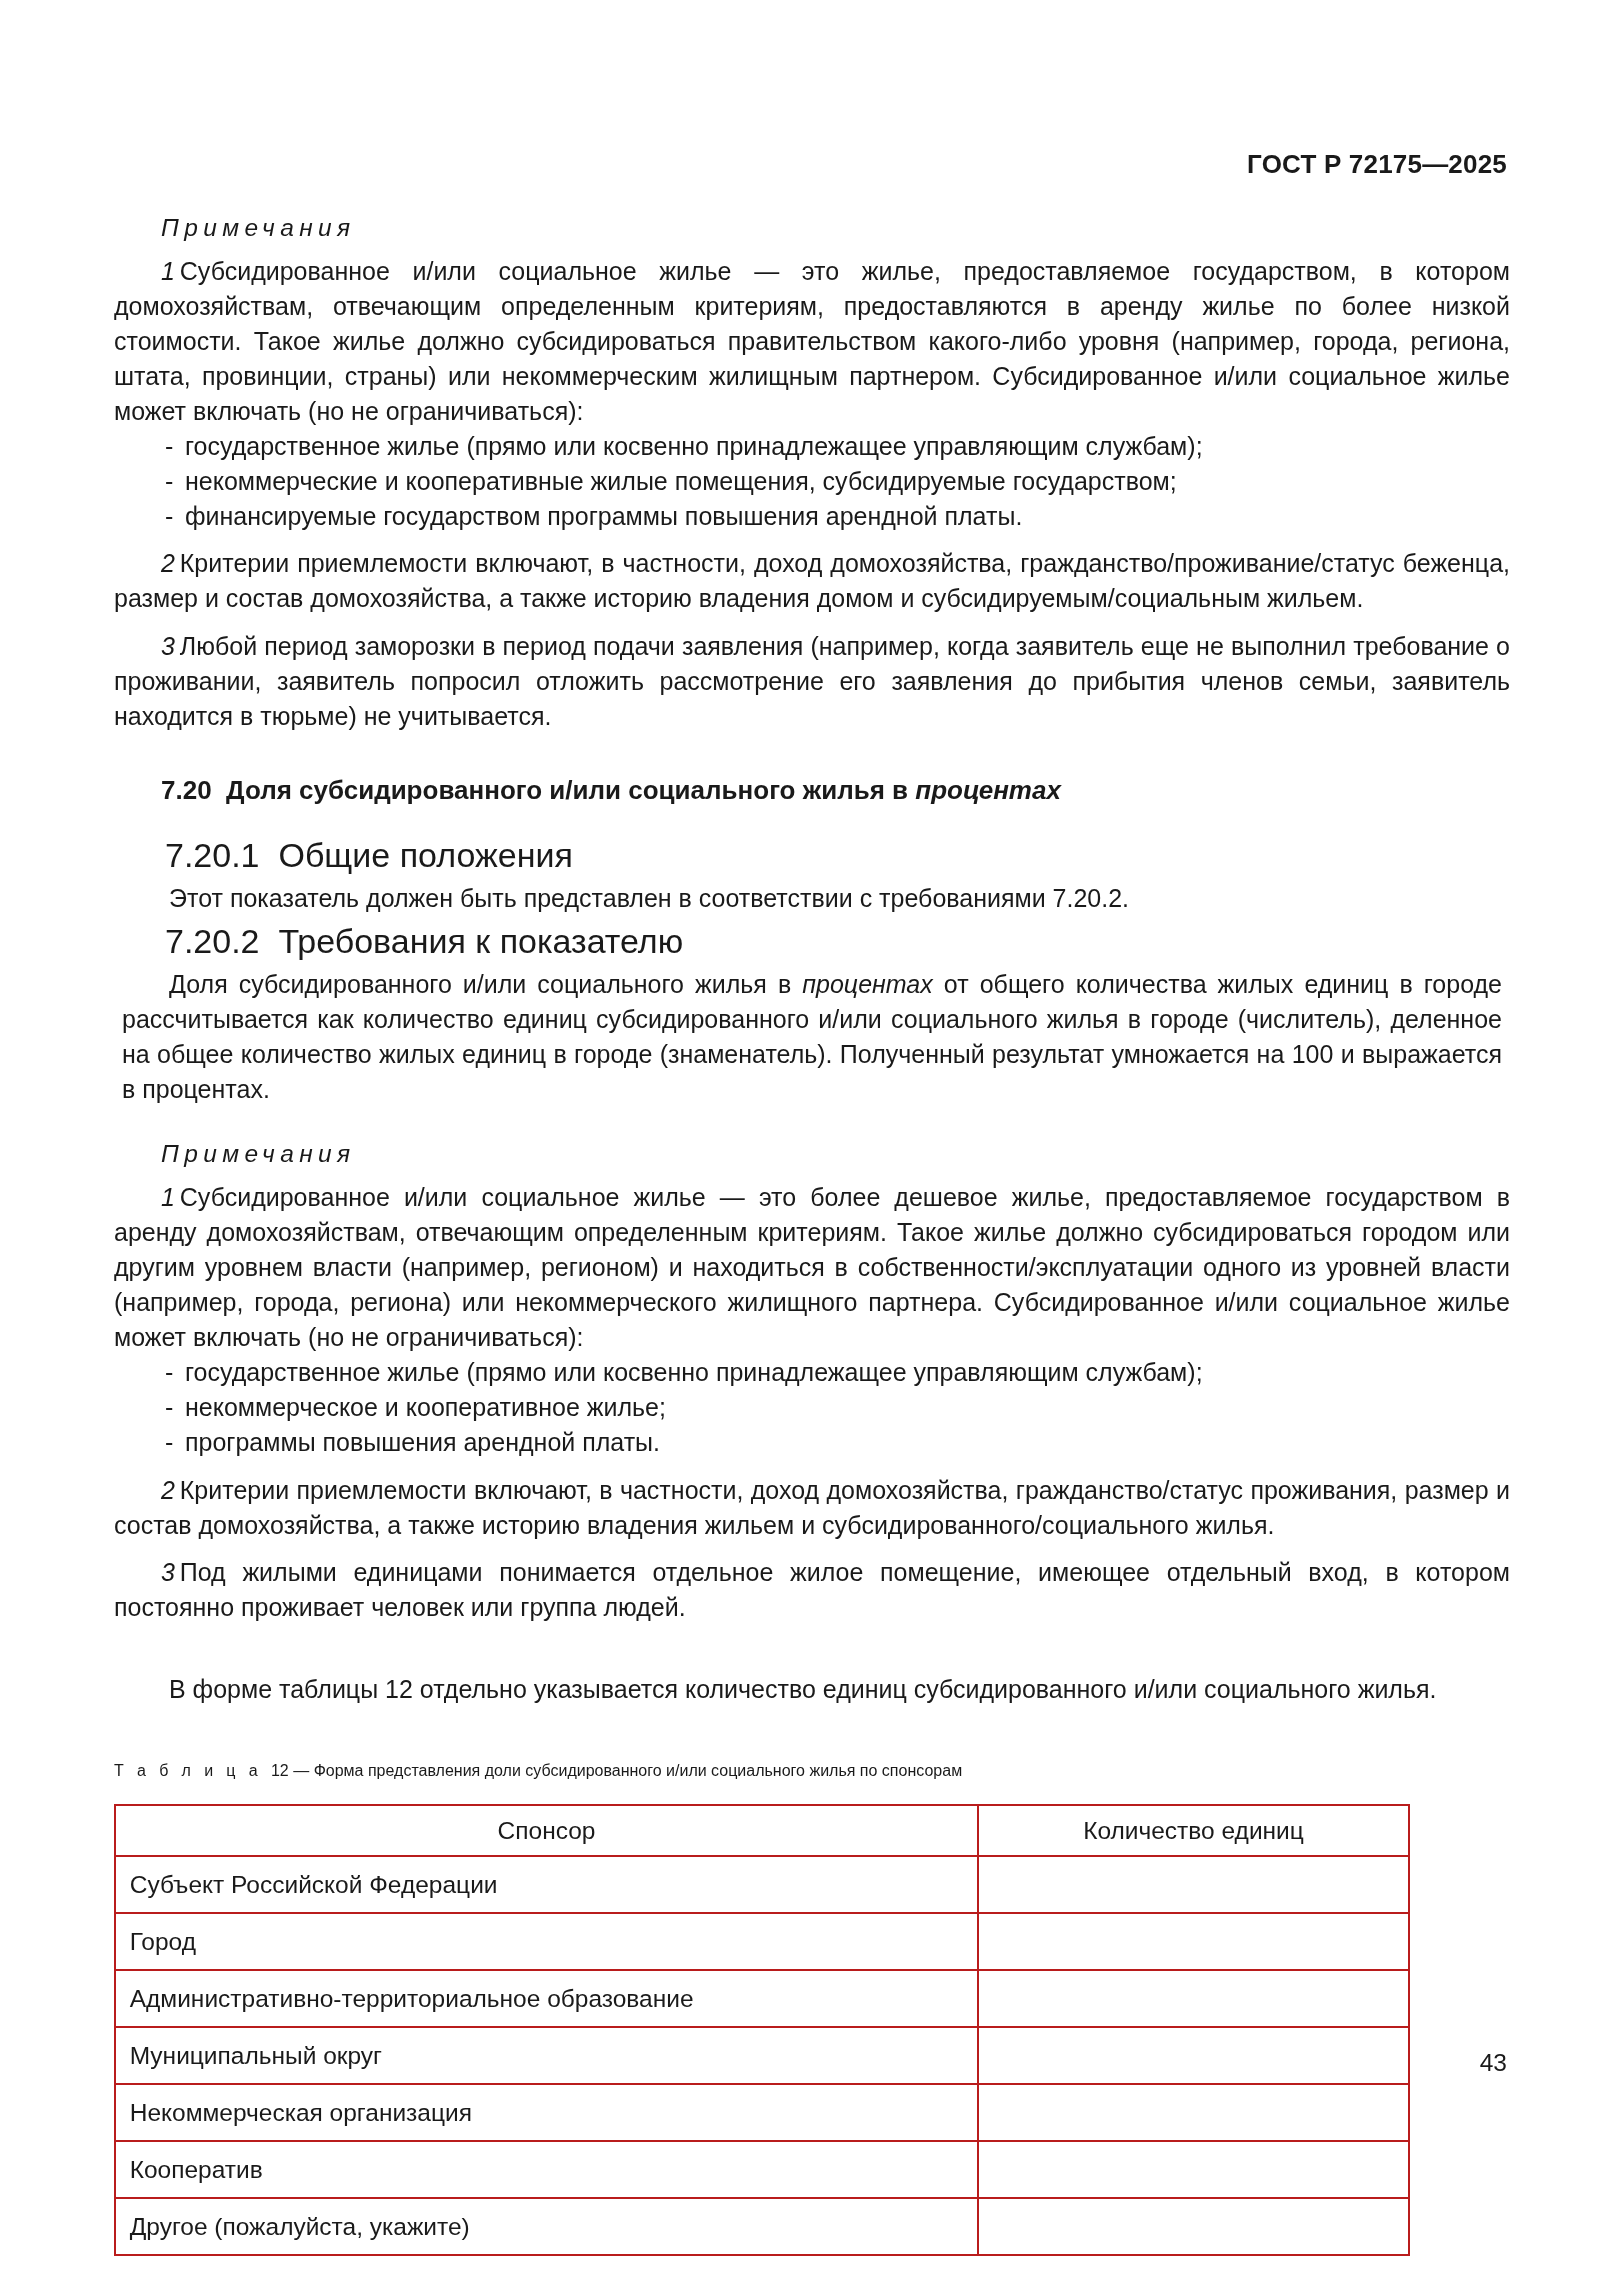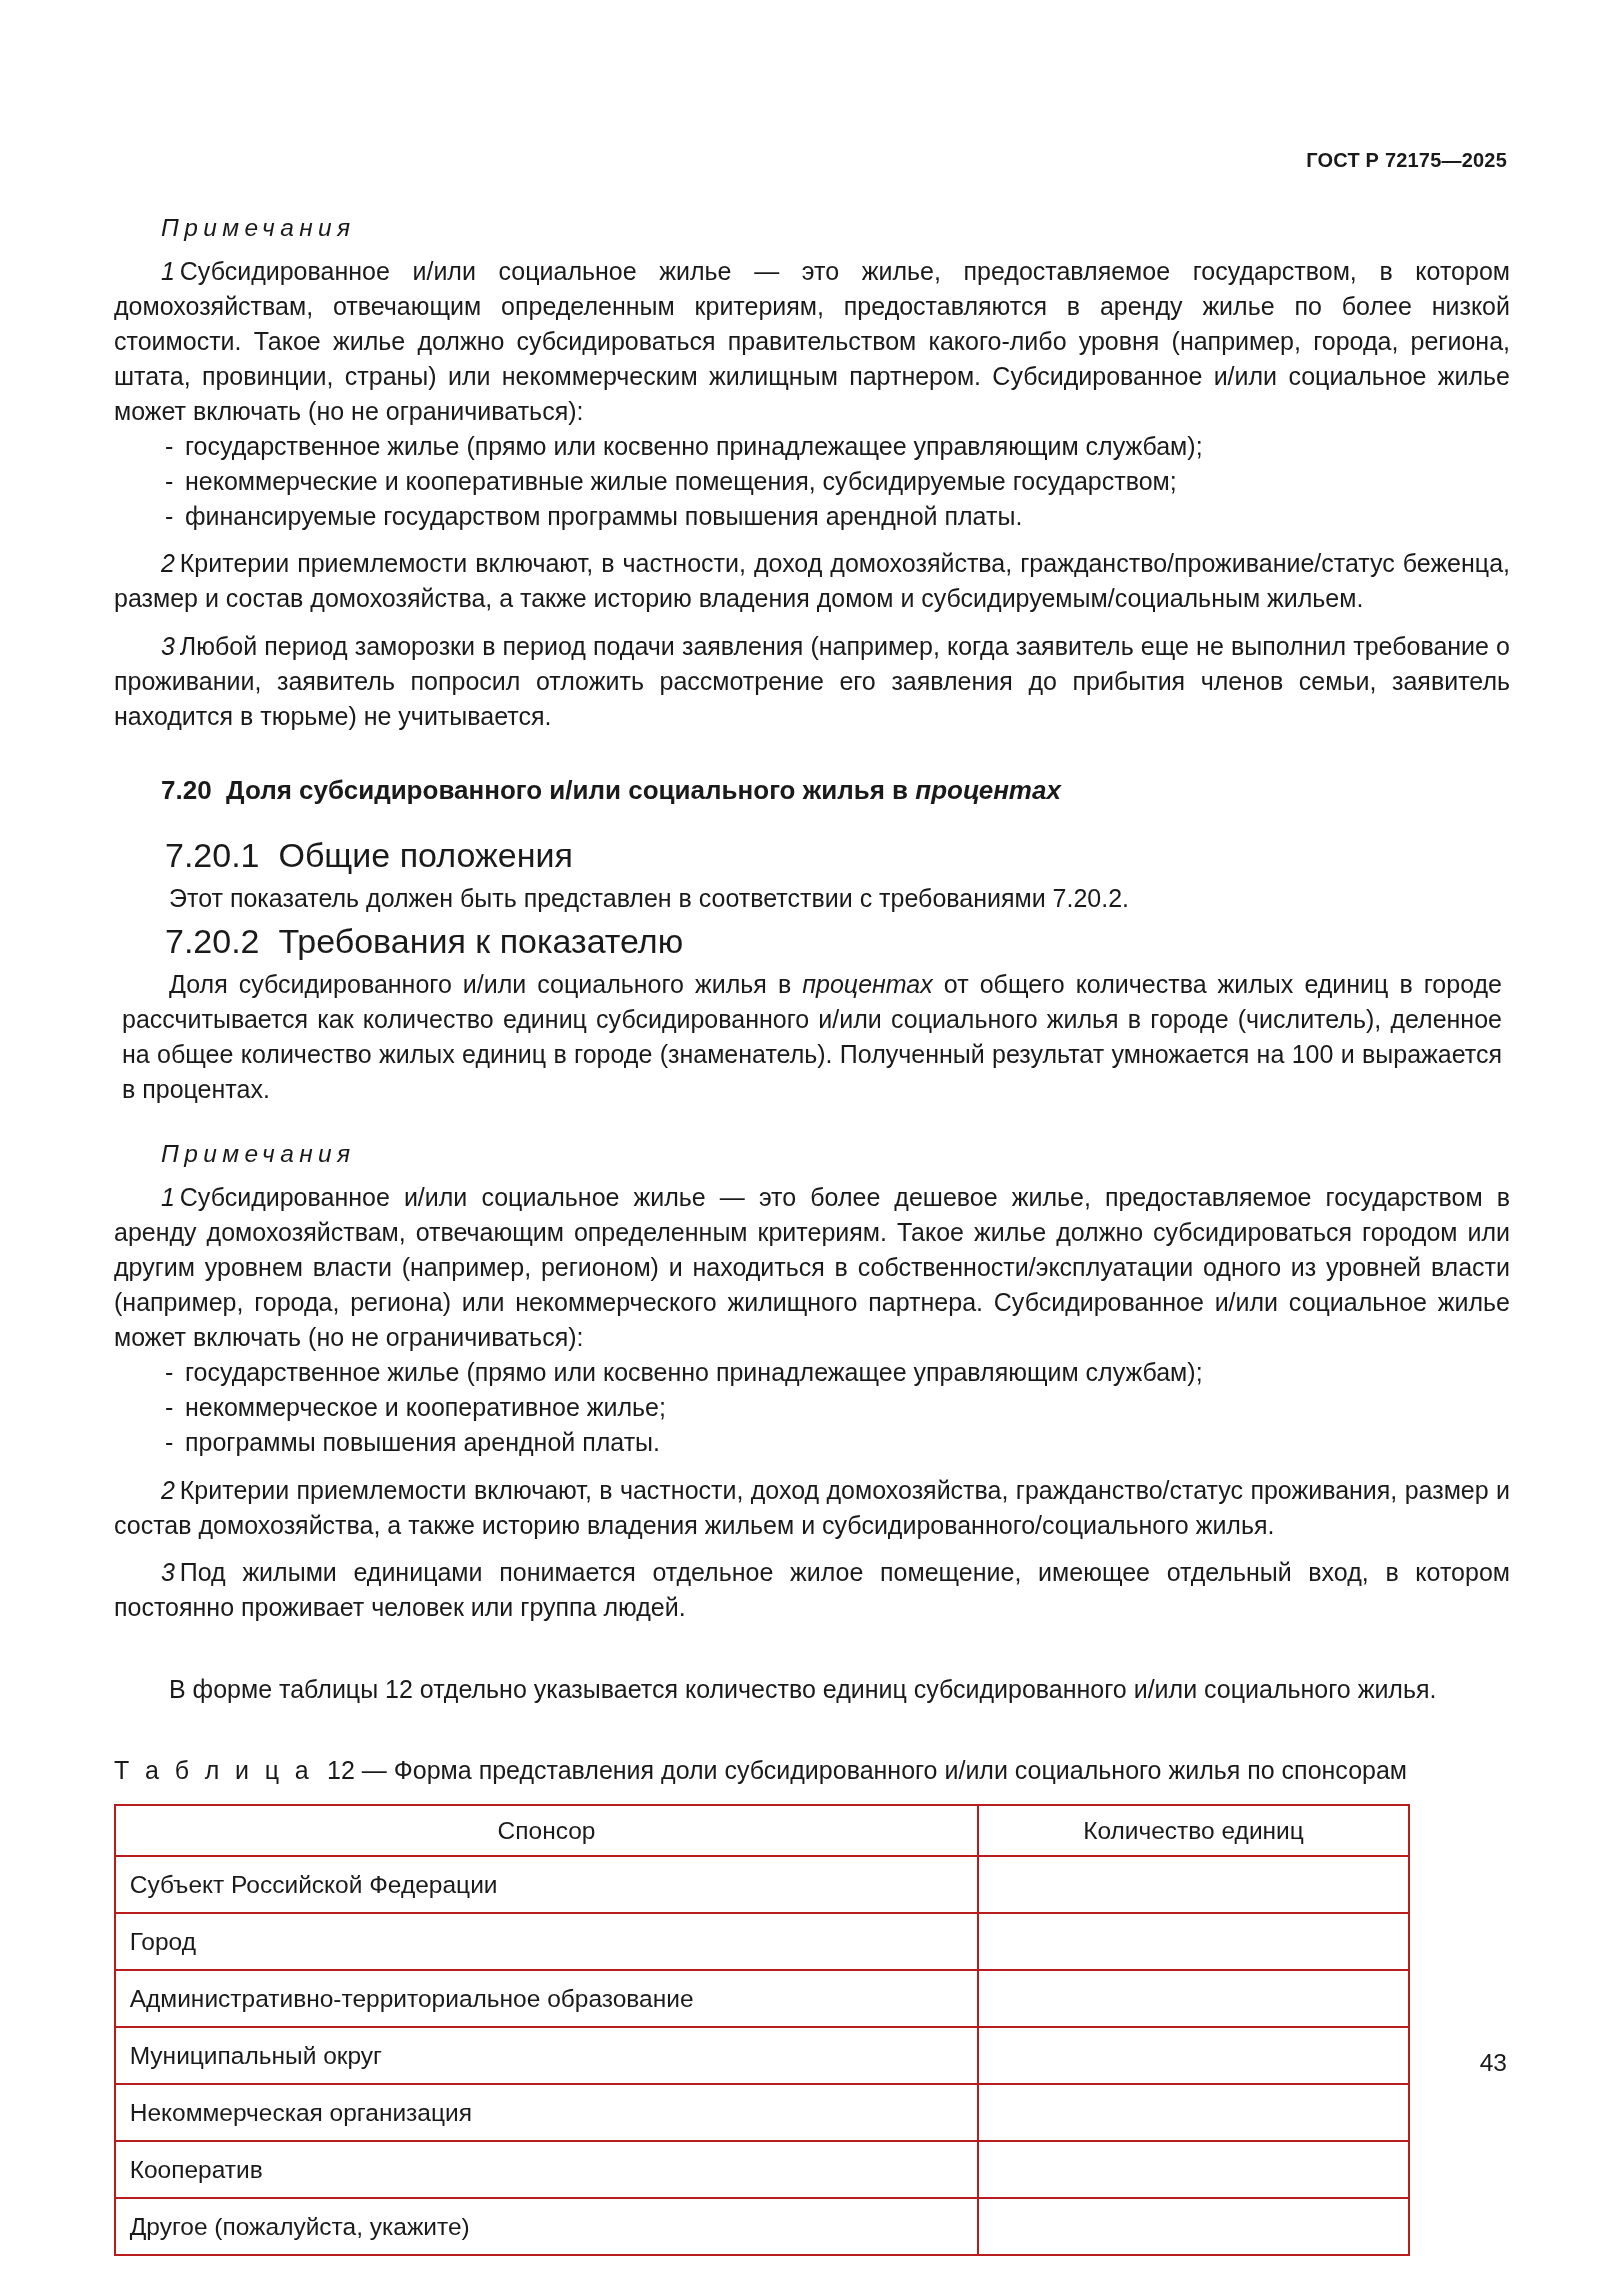--- a/index.html
+++ b/index.html
@@ -25,21 +25,21 @@
     left: 114px;
     top: 0;
     width: 1396px;
   }
 
   
   .page-header {
     position: absolute;
     right: 114px;
     top: 149px;
-    font-size: 20px;
+    font-size: 26px;
     font-weight: bold;
     letter-spacing: 0.2px;
     white-space: nowrap;
   }
 
   
   p {
     margin: 8px;
     font-size: 25px;
     line-height: 35px;
@@ -96,21 +96,21 @@
   h3.sec {
     font-size: 34px;
     font-weight: normal;
     line-height: 35px;
     margin: 4px;
     text-indent: 47px;
   }
   .ital { font-style: italic; }
 
   .table-caption {
-    font-size: 25px;
+    font-size: 16px;
     line-height: 33px;
     margin: 0;
   }
   .table-caption .tword { letter-spacing: 4.4px; }
 
   table.form-table {
     width: 1294px;
     border-collapse: collapse;
     margin-top: 16.7px;
     table-layout: fixed;

